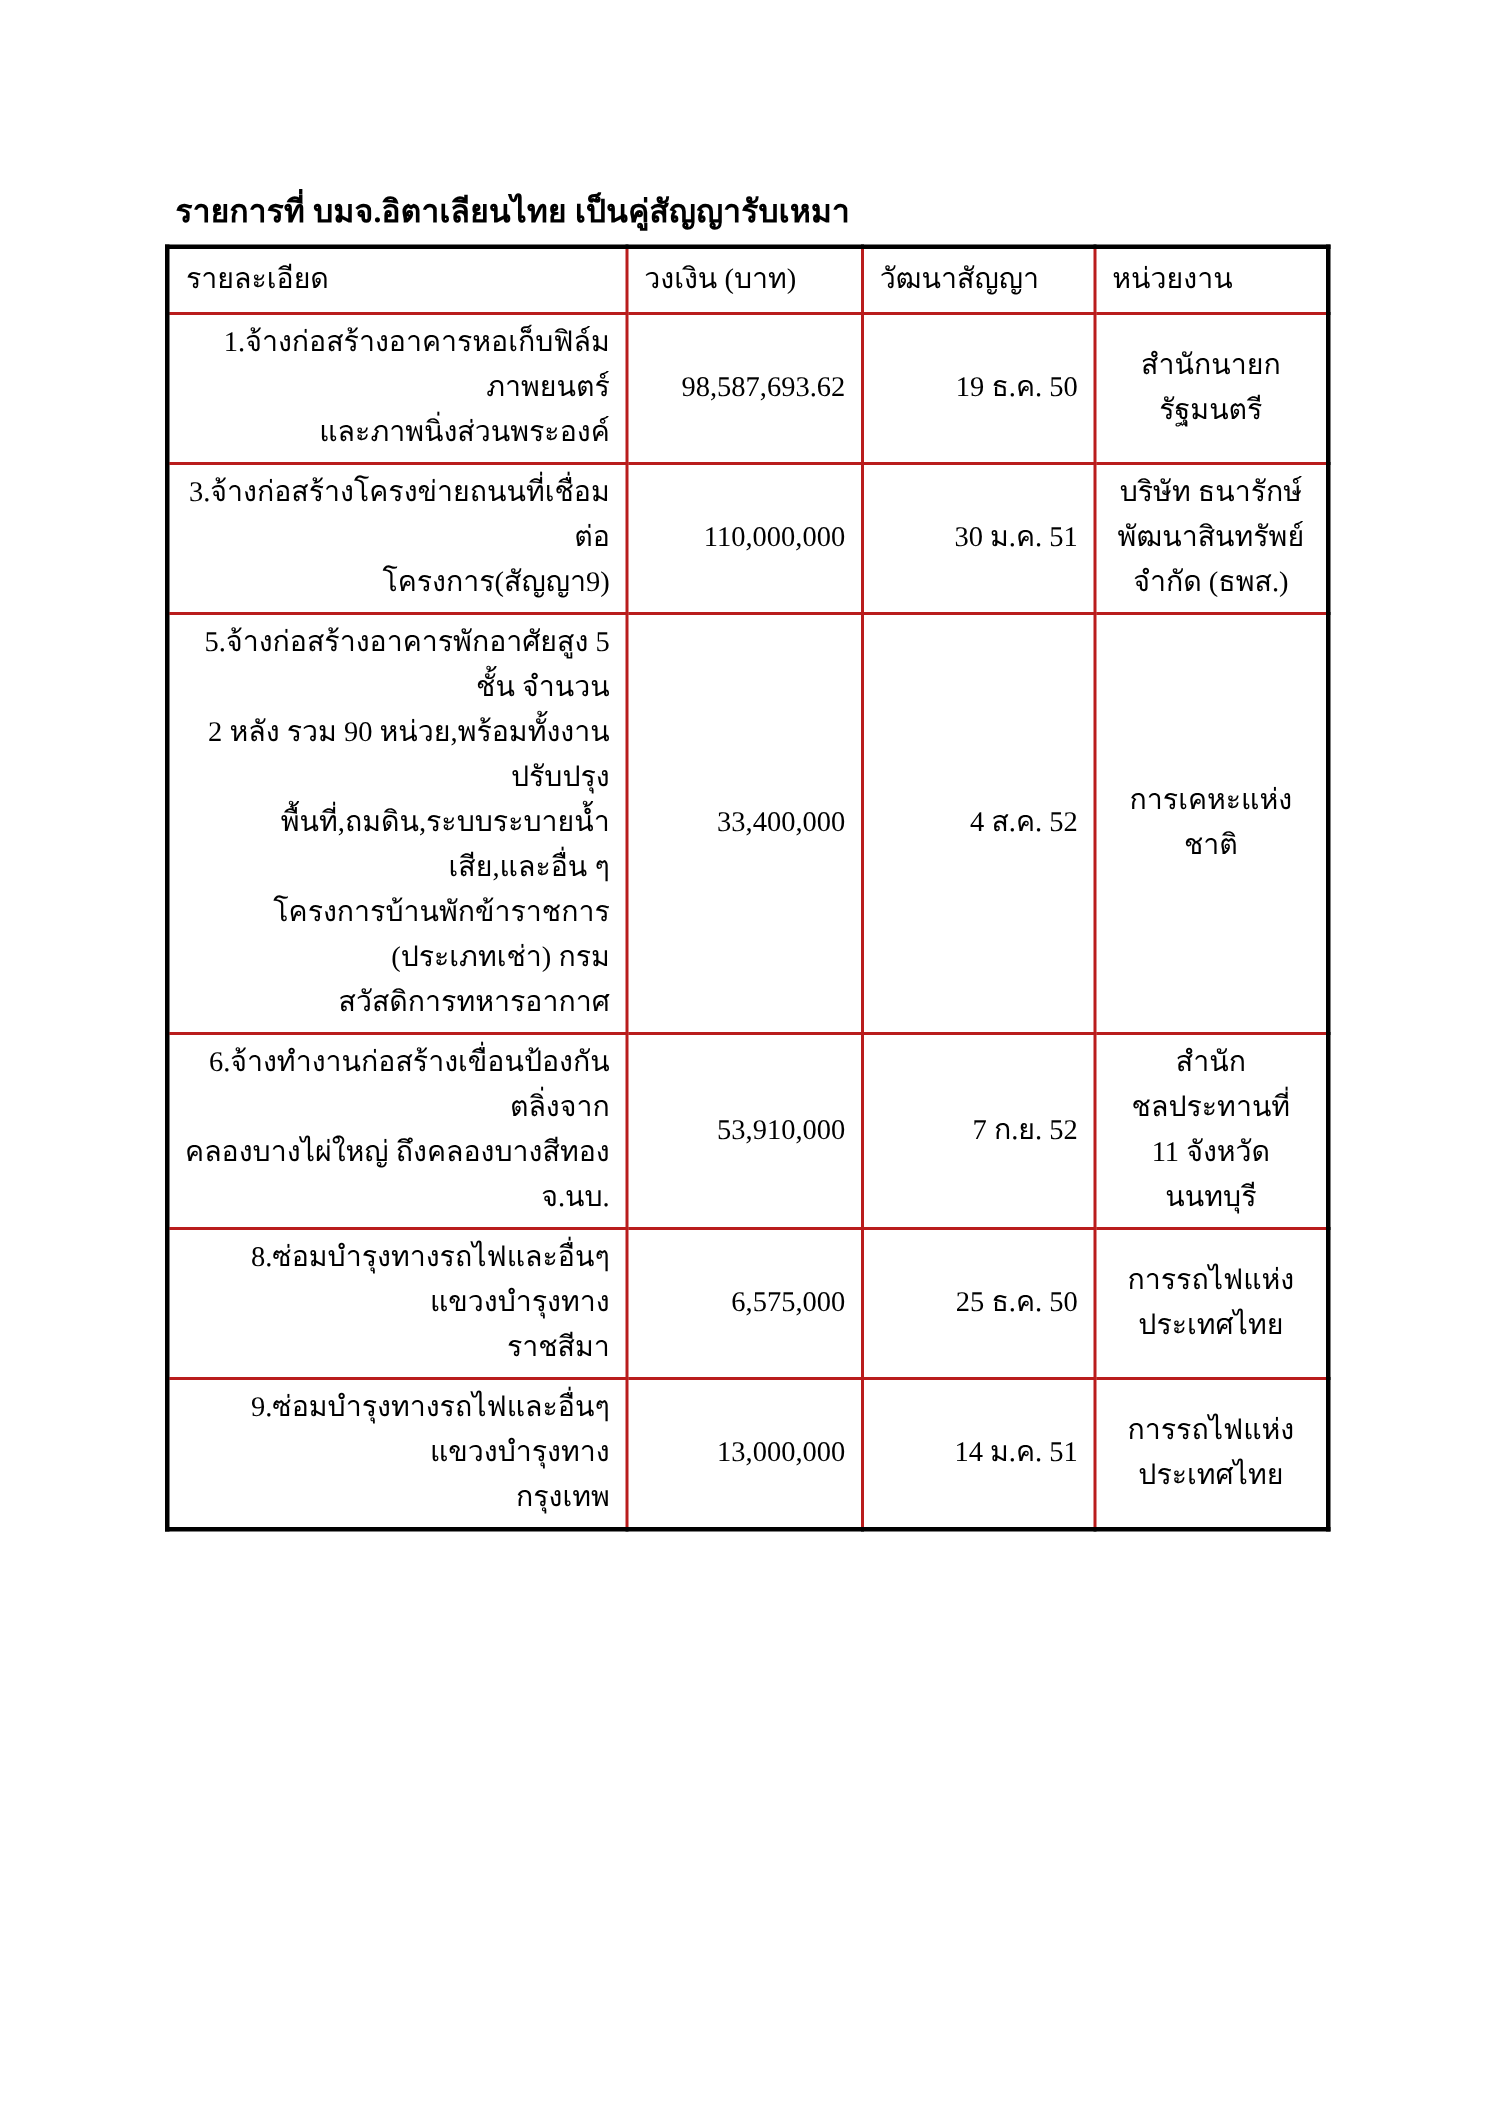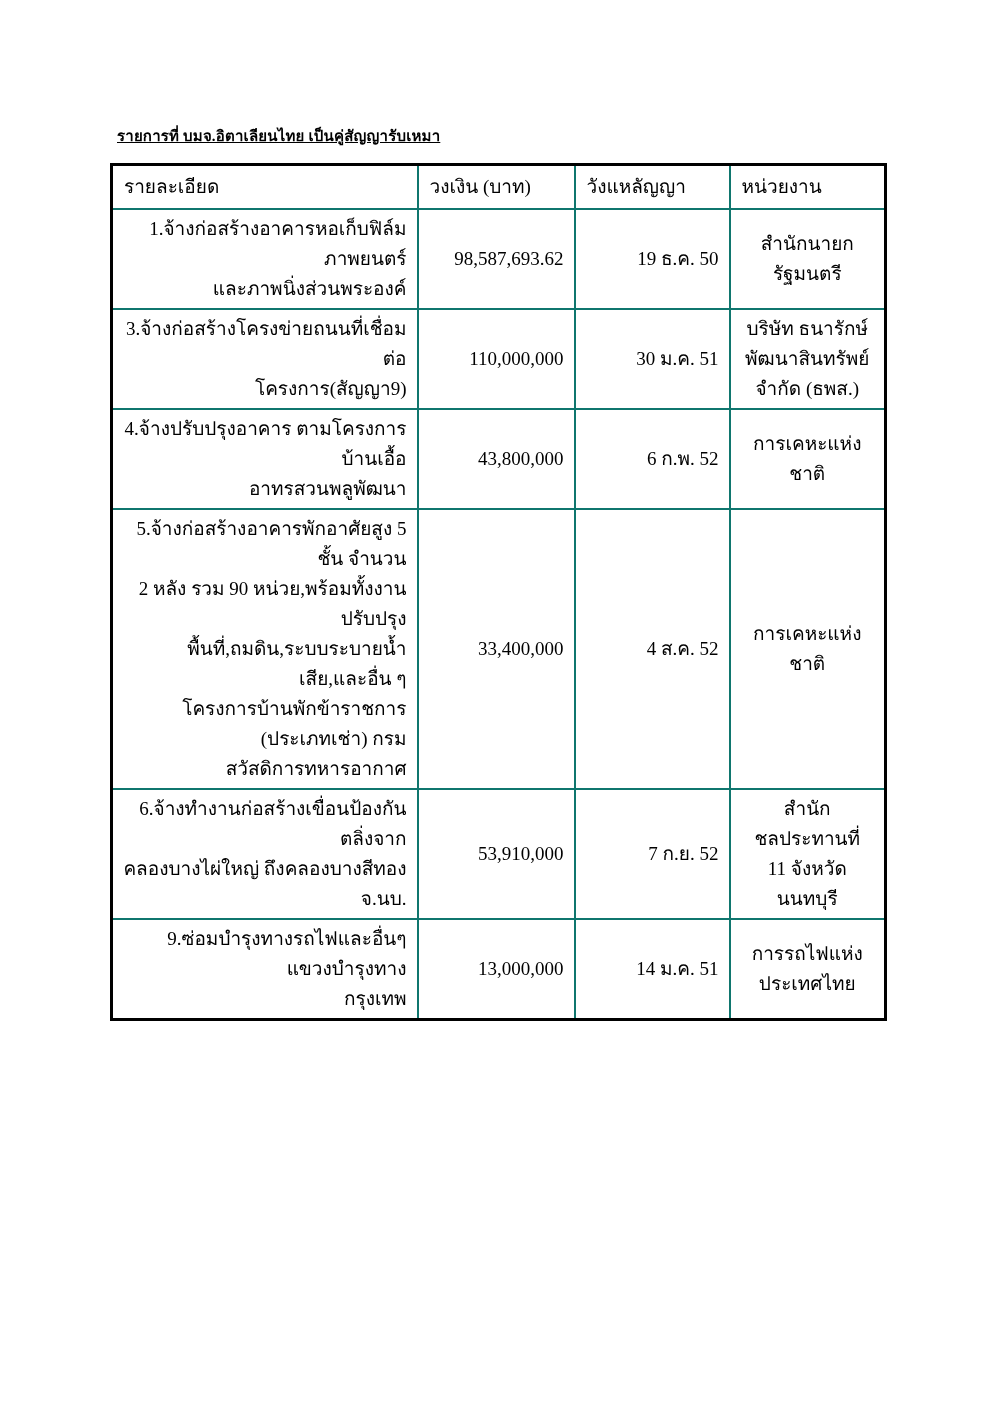--- a/index.html
+++ b/index.html
@@ -12,38 +12,37 @@
     width: 1000px;
     height: 1413px;
     background: #ffffff;
     color: #000000;
     font-family: "Liberation Serif", "DejaVu Serif", serif;
   }
   .doc-title {
     position: absolute;
     left: 117px;
     top: 124px;
-    font-size: 15px;
+    font-size: 21px;
     font-weight: bold;
     letter-spacing: 0.2px;
     white-space: nowrap;
-    text-decoration: underline;
   }
   table.contracts {
     position: absolute;
     left: 110px;
     top: 163px;
     width: 774px;
     border-collapse: collapse;
     table-layout: fixed;
     border: 3px solid #000;
   }
   table.contracts th,
   table.contracts td {
-    border: 2px solid #0f766e;
+    border: 2px solid #b91c1c;
     font-size: 19px;
     font-weight: normal;
     line-height: 30px;
     padding: 4px 10px;
     overflow: hidden;
   }
   table.contracts th {
     text-align: left;
     height: 34px;
     vertical-align: middle;
@@ -86,21 +85,21 @@
     <colgroup>
       <col style="width:306px">
       <col style="width:157px">
       <col style="width:155px">
       <col style="width:156px">
     </colgroup>
     <thead>
       <tr>
         <th>รายละเอียด</th>
         <th>วงเงิน (บาท)</th>
-        <th>วังแหลัญญา</th>
+        <th>วัฒนาสัญญา</th>
         <th>หน่วยงาน</th>
       </tr>
     </thead>
     <tbody>
         <tr>
       <td class="cell-detail">1.จ้างก่อสร้างอาคารหอเก็บฟิล์มภาพยนตร์
 และภาพนิ่งส่วนพระองค์</td>
       <td class="cell-amount">98,587,693.62</td>
       <td class="cell-date">19 ธ.ค. 50</td>
       <td class="cell-agency">สำนักนายกรัฐมนตรี</td>
@@ -108,45 +107,46 @@
         <tr>
       <td class="cell-detail">3.จ้างก่อสร้างโครงข่ายถนนที่เชื่อมต่อ
 โครงการ(สัญญา9)</td>
       <td class="cell-amount">110,000,000</td>
       <td class="cell-date">30 ม.ค. 51</td>
       <td class="cell-agency">บริษัท ธนารักษ์
 พัฒนาสินทรัพย์
 จำกัด (ธพส.)</td>
     </tr>
         <tr>
-      <td class="cell-detail">4.จ้างปรับปรุงอาคาร ตามโครงการบ้านเอื้อ
-อาทรสวนพลูพัฒนา</td>
-      <td class="cell-amount">43,800,000</td>
-      <td class="cell-date">6 ก.พ. 52</td>
-      <td class="cell-agency">การเคหะแห่งชาติ</td>
-    </tr>
-        <tr>
       <td class="cell-detail">5.จ้างก่อสร้างอาคารพักอาศัยสูง 5 ชั้น จำนวน
 2 หลัง รวม 90 หน่วย,พร้อมทั้งงานปรับปรุง
 พื้นที่,ถมดิน,ระบบระบายน้ำเสีย,และอื่น ๆ
 โครงการบ้านพักข้าราชการ (ประเภทเช่า) กรม
 สวัสดิการทหารอากาศ</td>
       <td class="cell-amount">33,400,000</td>
       <td class="cell-date">4 ส.ค. 52</td>
       <td class="cell-agency">การเคหะแห่งชาติ</td>
     </tr>
         <tr>
       <td class="cell-detail">6.จ้างทำงานก่อสร้างเขื่อนป้องกัน ตลิ่งจาก
 คลองบางไผ่ใหญ่ ถึงคลองบางสีทอง จ.นบ.</td>
       <td class="cell-amount">53,910,000</td>
       <td class="cell-date">7 ก.ย. 52</td>
       <td class="cell-agency">สำนักชลประทานที่
 11 จังหวัดนนทบุรี</td>
     </tr>
         <tr>
+      <td class="cell-detail">8.ซ่อมบำรุงทางรถไฟและอื่นๆแขวงบำรุงทาง
+ราชสีมา</td>
+      <td class="cell-amount">6,575,000</td>
+      <td class="cell-date">25 ธ.ค. 50</td>
+      <td class="cell-agency">การรถไฟแห่ง
+ประเทศไทย</td>
+    </tr>
+        <tr>
       <td class="cell-detail">9.ซ่อมบำรุงทางรถไฟและอื่นๆ แขวงบำรุงทาง
 กรุงเทพ</td>
       <td class="cell-amount">13,000,000</td>
       <td class="cell-date">14 ม.ค. 51</td>
       <td class="cell-agency">การรถไฟแห่ง
 ประเทศไทย</td>
     </tr>
       </tbody>
   </table>
 

